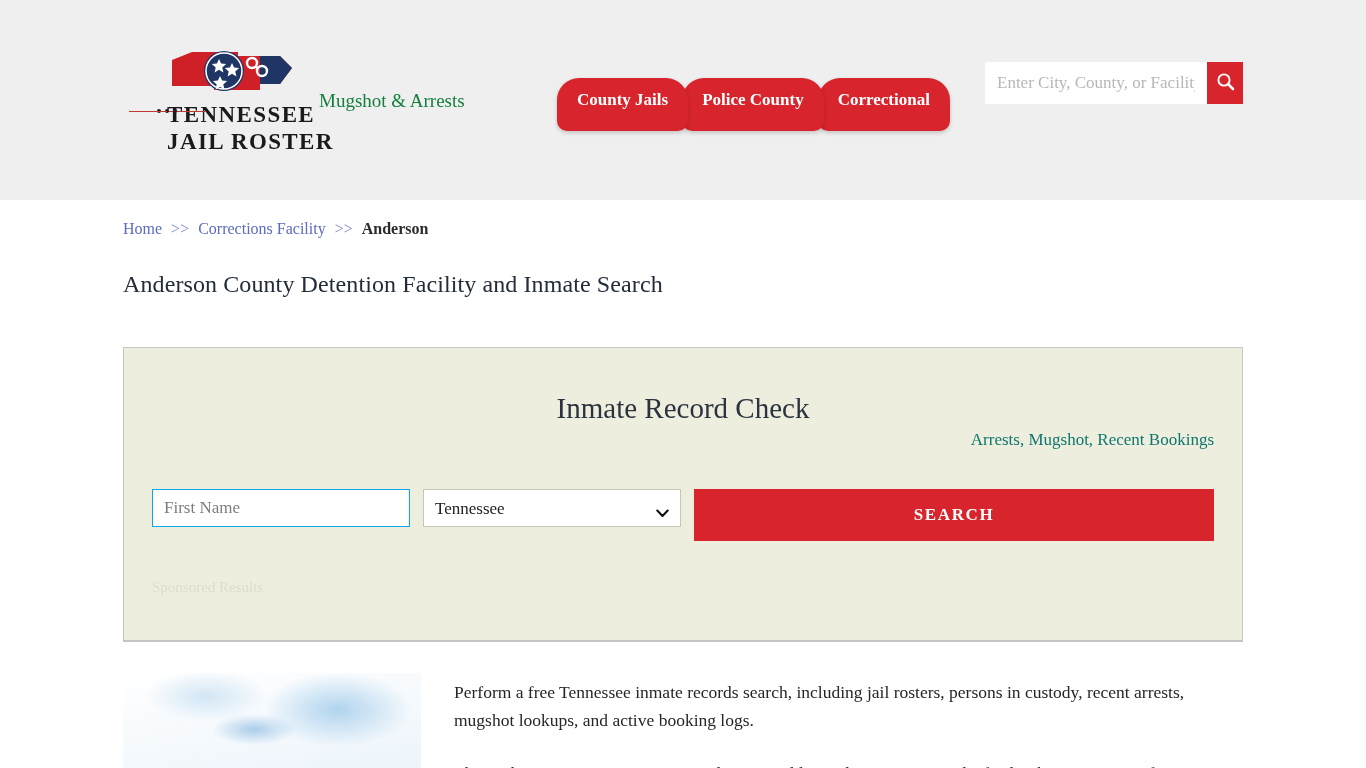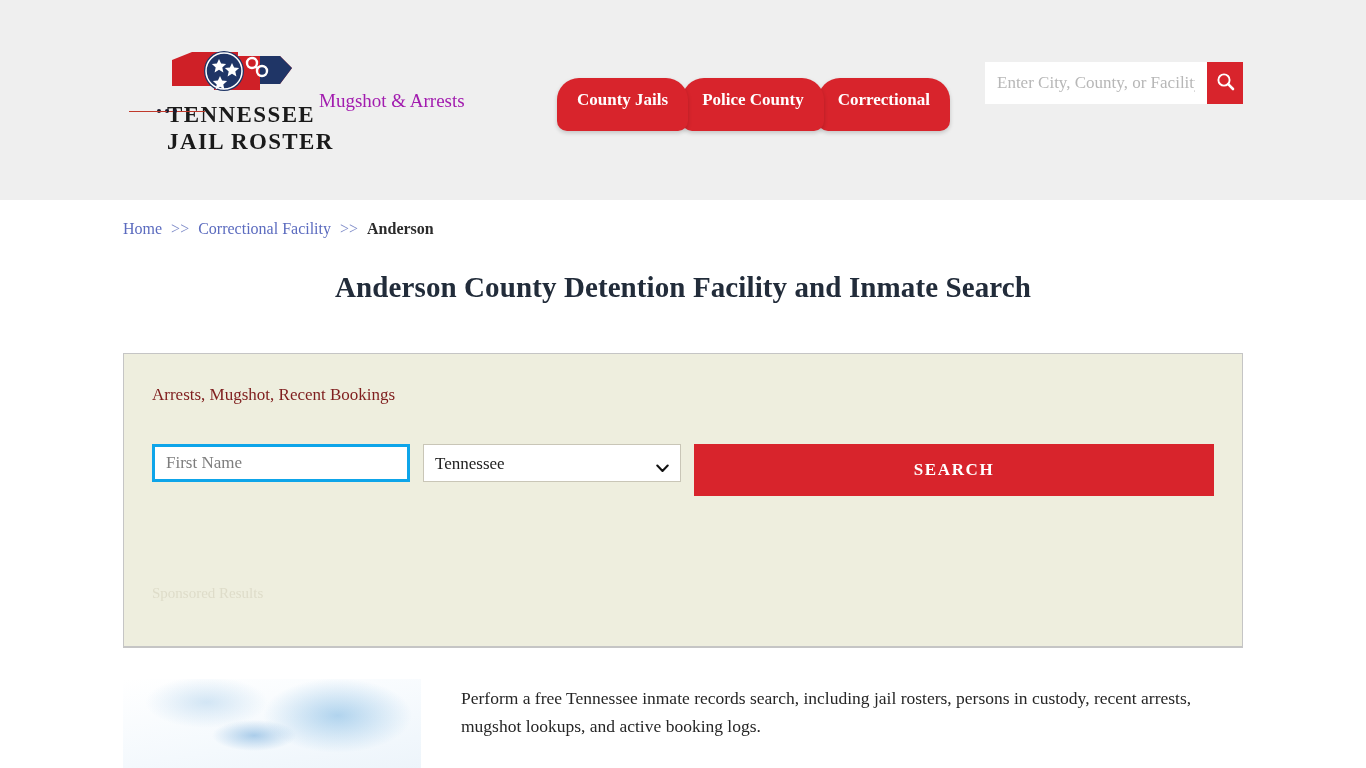--- a/index.html
+++ b/index.html
@@ -73,21 +73,21 @@
     letter-spacing: 1.4px;
     color: #1a1a1a;
     line-height: 1.17;
     white-space: nowrap;
   }
   .tagline {
     position: absolute;
     left: 196px;
     top: 90px;
     font-size: 19px;
-    color: #a21caf;
+    color: #15803d;
     white-space: nowrap;
   }
 
   
   .main-nav {
     position: absolute;
     left: 434px;
     top: 78px;
     display: flex;
     align-items: flex-start;
@@ -148,23 +148,23 @@
     font-size: 16px;
     color: #5b6bbf;
   }
   .breadcrumb a { color: #5b6bbf; text-decoration: none; cursor: pointer; }
   .breadcrumb .sep { color: #7f8cc9; margin: 0 5px; }
   .breadcrumb .current { color: #2b2b2b; font-weight: 700; margin-top: 36px; }
 
   .page-title {
     margin: 0;
     padding-top: 33px;
-    text-align: center;
-    font-size: 29px;
-    font-weight: 700;
+    text-align: left;
+    font-size: 24px;
+    font-weight: 400;
     color: #222c3a;
     letter-spacing: 0.1px;
   }
 
   
   .record-panel {
     margin-top: 49px;
     border: 1px solid #c5c5c5;
     background: #eeeede;
     padding: 26px 28px 30px;
@@ -175,34 +175,34 @@
   .panel-title {
     margin: 0;
     text-align: center;
     font-size: 29px;
     font-weight: 400;
     color: #2c3340;
     padding-top: 18px;
   }
   .panel-sub {
     margin: 5px 0 0;
-    text-align: left;
-    font-size: 17px;
-    color: #7f1d1d;
+    text-align: right;
+    font-size: 17px;
+    color: #0f766e;
   }
   .record-form {
     display: flex;
     align-items: stretch;
     gap: 13px;
     margin-top: 39px;
   }
   .record-form input[type=text] {
     width: 258px;
     height: 38px;
-    border: 3px solid #0ea5e9;
+    border: 1px solid #0ea5e9;
     background: #ffffff;
     padding: 0 11px;
     font-family: "Liberation Serif", serif;
     font-size: 17px;
     color: #333;
     outline: none;
   }
   .record-form input::placeholder { color: #7d7d7d; }
   .select-wrap {
     position: relative;
@@ -263,21 +263,21 @@
     overflow: hidden;
     background:
       radial-gradient(ellipse 120px 60px at 72% 22%, rgba(120,180,225,0.55) 0%, rgba(255,255,255,0) 62%),
       radial-gradient(ellipse 90px 38px at 28% 14%, rgba(150,195,230,0.40) 0%, rgba(255,255,255,0) 68%),
       radial-gradient(ellipse 150px 52px at 50% 82%, rgba(175,200,220,0.55) 0%, rgba(255,255,255,0) 70%),
       radial-gradient(ellipse 70px 26px at 44% 34%, rgba(80,150,210,0.45) 0%, rgba(255,255,255,0) 60%),
       linear-gradient(170deg, #ffffff 0%, #f4f9fd 40%, #e3eef7 100%);
   }
   .article-body { padding-top: 5px; }
   .article-body p {
-    margin: 0 12px 24px;
+    margin: 0 5px 24px;
     font-size: 17.5px;
     line-height: 1.62;
     color: #262626;
     max-width: 760px;
   }
 </style>
 </head>
 <body>
 
 <header class="site-header">
@@ -332,28 +332,29 @@
     </div>
 
   </div>
 </header>
 
 <div class="page-wrap">
 
   <div class="breadcrumb">
     <a>Home</a>
     <span class="sep">&gt;&gt;</span>
-    <a>Correctional Facility</a>
+    <a>Corrections Facility</a>
     <span class="sep">&gt;&gt;</span>
     <span class="current">Anderson</span>
   </div>
 
   <h1 class="page-title">Anderson County Detention Facility and Inmate Search</h1>
 
   <section class="record-panel">
+    <h2 class="panel-title">Inmate Record Check</h2>
     <p class="panel-sub">Arrests, Mugshot, Recent Bookings</p>
 
     <div class="record-form">
       <input type="text" placeholder="First Name" style="">
       <span class="select-wrap">
         <select>
           <option>Tennessee</option>
         </select>
         <span class="select-chevron">
           <svg width="13" height="9" viewBox="0 0 13 9" xmlns="http://www.w3.org/2000/svg">

